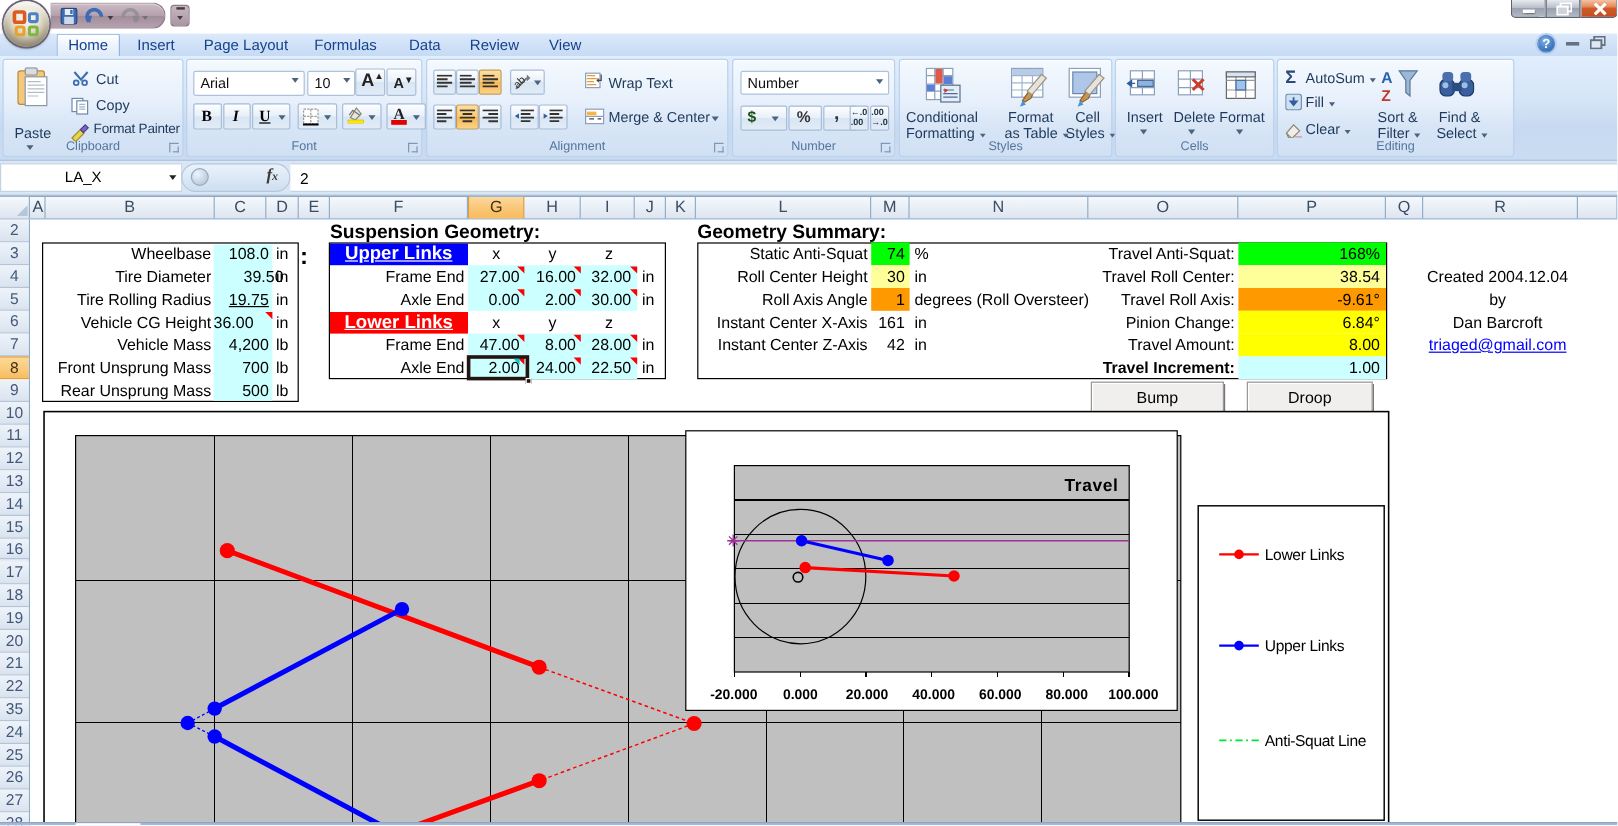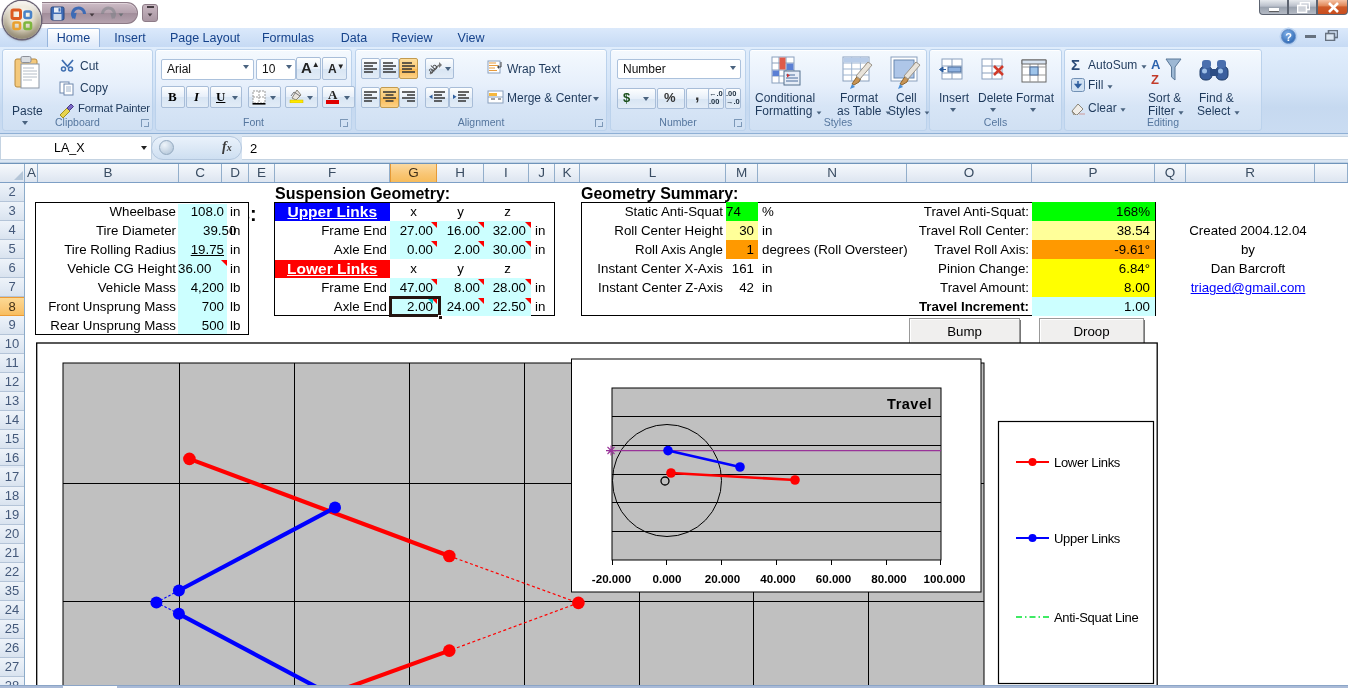--- a/index.html
+++ b/index.html
@@ -533,21 +533,21 @@
     <div class="cell" style="left:510px;top:116.3px;">in</div>
     <div class="ctri" style="left:453px;top:115.1px;"></div>
     <div class="ctri" style="left:500px;top:115.1px;"></div>
     <div class="ctri" style="left:406px;top:115.1px;"></div>
     <div class="abs" style="left:363.5px;top:112.9px;width:52px;height:21.4px;border:3px solid #241511;"></div>
     <div class="abs" style="left:412.5px;top:131.5px;width:5px;height:5px;background:#241511;border:1px solid #fff;"></div>
     <div class="ctri" style="left:403px;top:115.9px;border-top-color:#00cccc;border-left-width:5px;border-top-width:5px;"></div>
     <div class="abs" style="left:556px;top:19.3px;width:575px;height:114px;border:1.5px solid #000;background:#fff;"></div>
     <div class="abs" style="left:701px;top:19.3px;width:32px;height:19.0px;background:#00ff00;"></div>
     <div class="cell" style="left:556px;top:21.3px;width:142px;text-align:right;">Static Anti-Squat</div>
-    <div class="cell" style="left:701px;top:21.3px;width:28px;text-align:left;">74</div>
+    <div class="cell" style="left:701px;top:21.3px;width:28px;text-align:right;">74</div>
     <div class="cell" style="left:737px;top:21.3px;">%</div>
     <div class="abs" style="left:701px;top:38.3px;width:32px;height:19.0px;background:#ffff99;"></div>
     <div class="cell" style="left:556px;top:40.3px;width:142px;text-align:right;">Roll Center Height</div>
     <div class="cell" style="left:701px;top:40.3px;width:28px;text-align:right;">30</div>
     <div class="cell" style="left:737px;top:40.3px;">in</div>
     <div class="abs" style="left:701px;top:57.3px;width:32px;height:19.0px;background:#ff9900;"></div>
     <div class="cell" style="left:556px;top:59.3px;width:142px;text-align:right;">Roll Axis Angle</div>
     <div class="cell" style="left:701px;top:59.3px;width:28px;text-align:right;">1</div>
     <div class="cell" style="left:737px;top:59.3px;">degrees (Roll Oversteer)</div>
     <div class="cell" style="left:556px;top:78.3px;width:142px;text-align:right;">Instant Center X-Axis</div>

